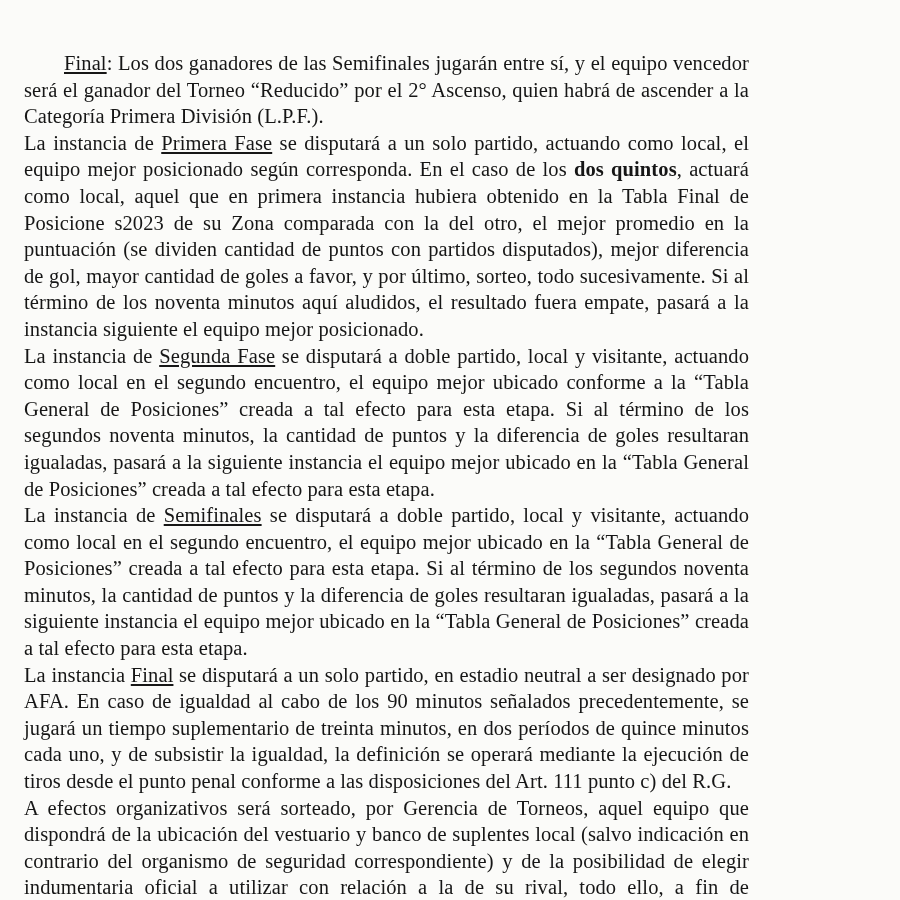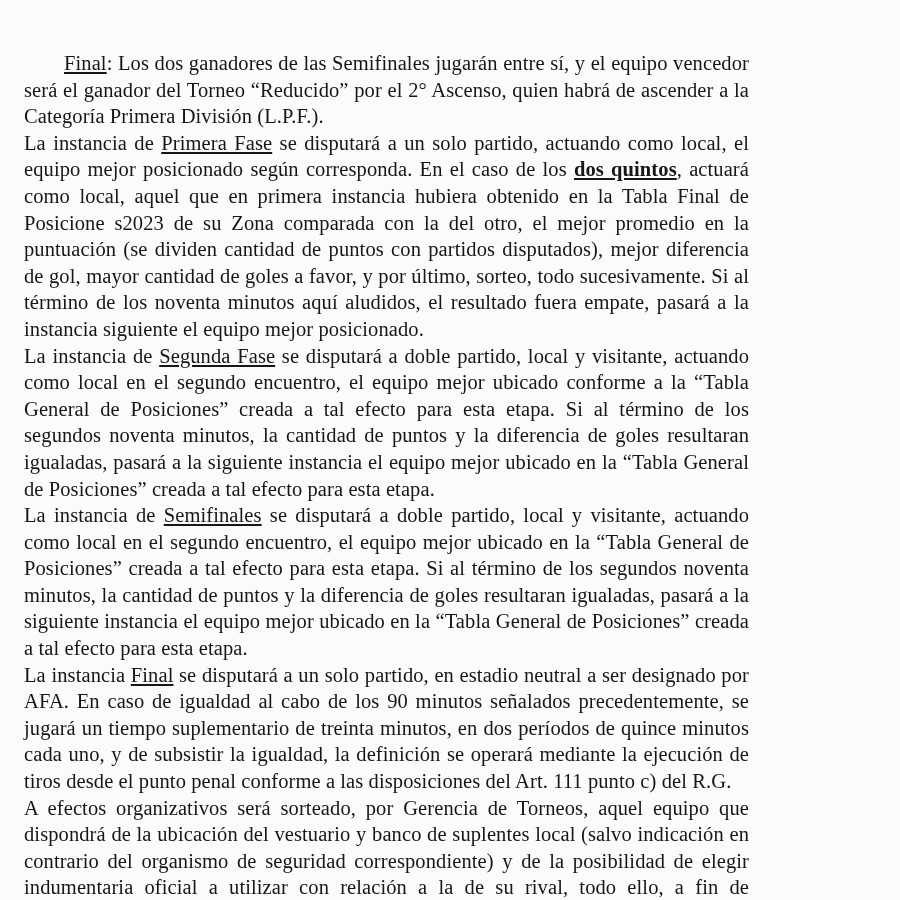--- a/index.html
+++ b/index.html
@@ -31,21 +31,20 @@
   }
   .para.indent {
     text-indent: 40px;
   }
   .u {
     text-decoration: underline;
     text-underline-offset: 2px;
   }
   .b {
     font-weight: bold;
-    text-decoration: underline;
   }
 </style>
 </head>
 <body style="background: rgb(251, 251, 249);">
 
 <div class="page" style="color: rgb(22, 22, 22);">
   <p class="para indent"><span class="u">Final</span><span>: Los dos ganadores de las Semifinales jugarán entre sí, y el equipo vencedor será el ganador del Torneo “Reducido” por el 2° Ascenso, quien habrá de ascender a la Categoría Primera División (L.P.F.).</span></p>
   <p class="para"><span>La instancia de </span><span class="u">Primera Fase</span><span> se disputará a un solo partido, actuando como local, el equipo mejor posicionado según corresponda. En el caso de los </span><span class="b">dos quintos</span><span>, actuará como local, aquel que en primera instancia hubiera obtenido en la Tabla Final de Posicione s2023 de su Zona comparada con la del otro, el mejor promedio en la puntuación (se dividen cantidad de puntos con partidos disputados), mejor diferencia de gol, mayor cantidad de goles a favor, y por último, sorteo, todo sucesivamente. Si al término de los noventa minutos aquí aludidos, el resultado fuera empate, pasará a la instancia siguiente el equipo mejor posicionado.</span></p>
   <p class="para"><span>La instancia de </span><span class="u">Segunda Fase</span><span> se disputará a doble partido, local y visitante, actuando como local en el segundo encuentro, el equipo mejor ubicado conforme a la “Tabla General de Posiciones” creada a tal efecto para esta etapa. Si al término de los segundos noventa minutos, la cantidad de puntos y la diferencia de goles resultaran igualadas, pasará a la siguiente instancia el equipo mejor ubicado en la “Tabla General de Posiciones” creada a tal efecto para esta etapa.</span></p>
   <p class="para"><span>La instancia de </span><span class="u">Semifinales</span><span> se disputará a doble partido, local y visitante, actuando como local en el segundo encuentro, el equipo mejor ubicado en la “Tabla General de Posiciones” creada a tal efecto para esta etapa. Si al término de los segundos noventa minutos, la cantidad de puntos y la diferencia de goles resultaran igualadas, pasará a la siguiente instancia el equipo mejor ubicado en la “Tabla General de Posiciones” creada a tal efecto para esta etapa.</span></p>

